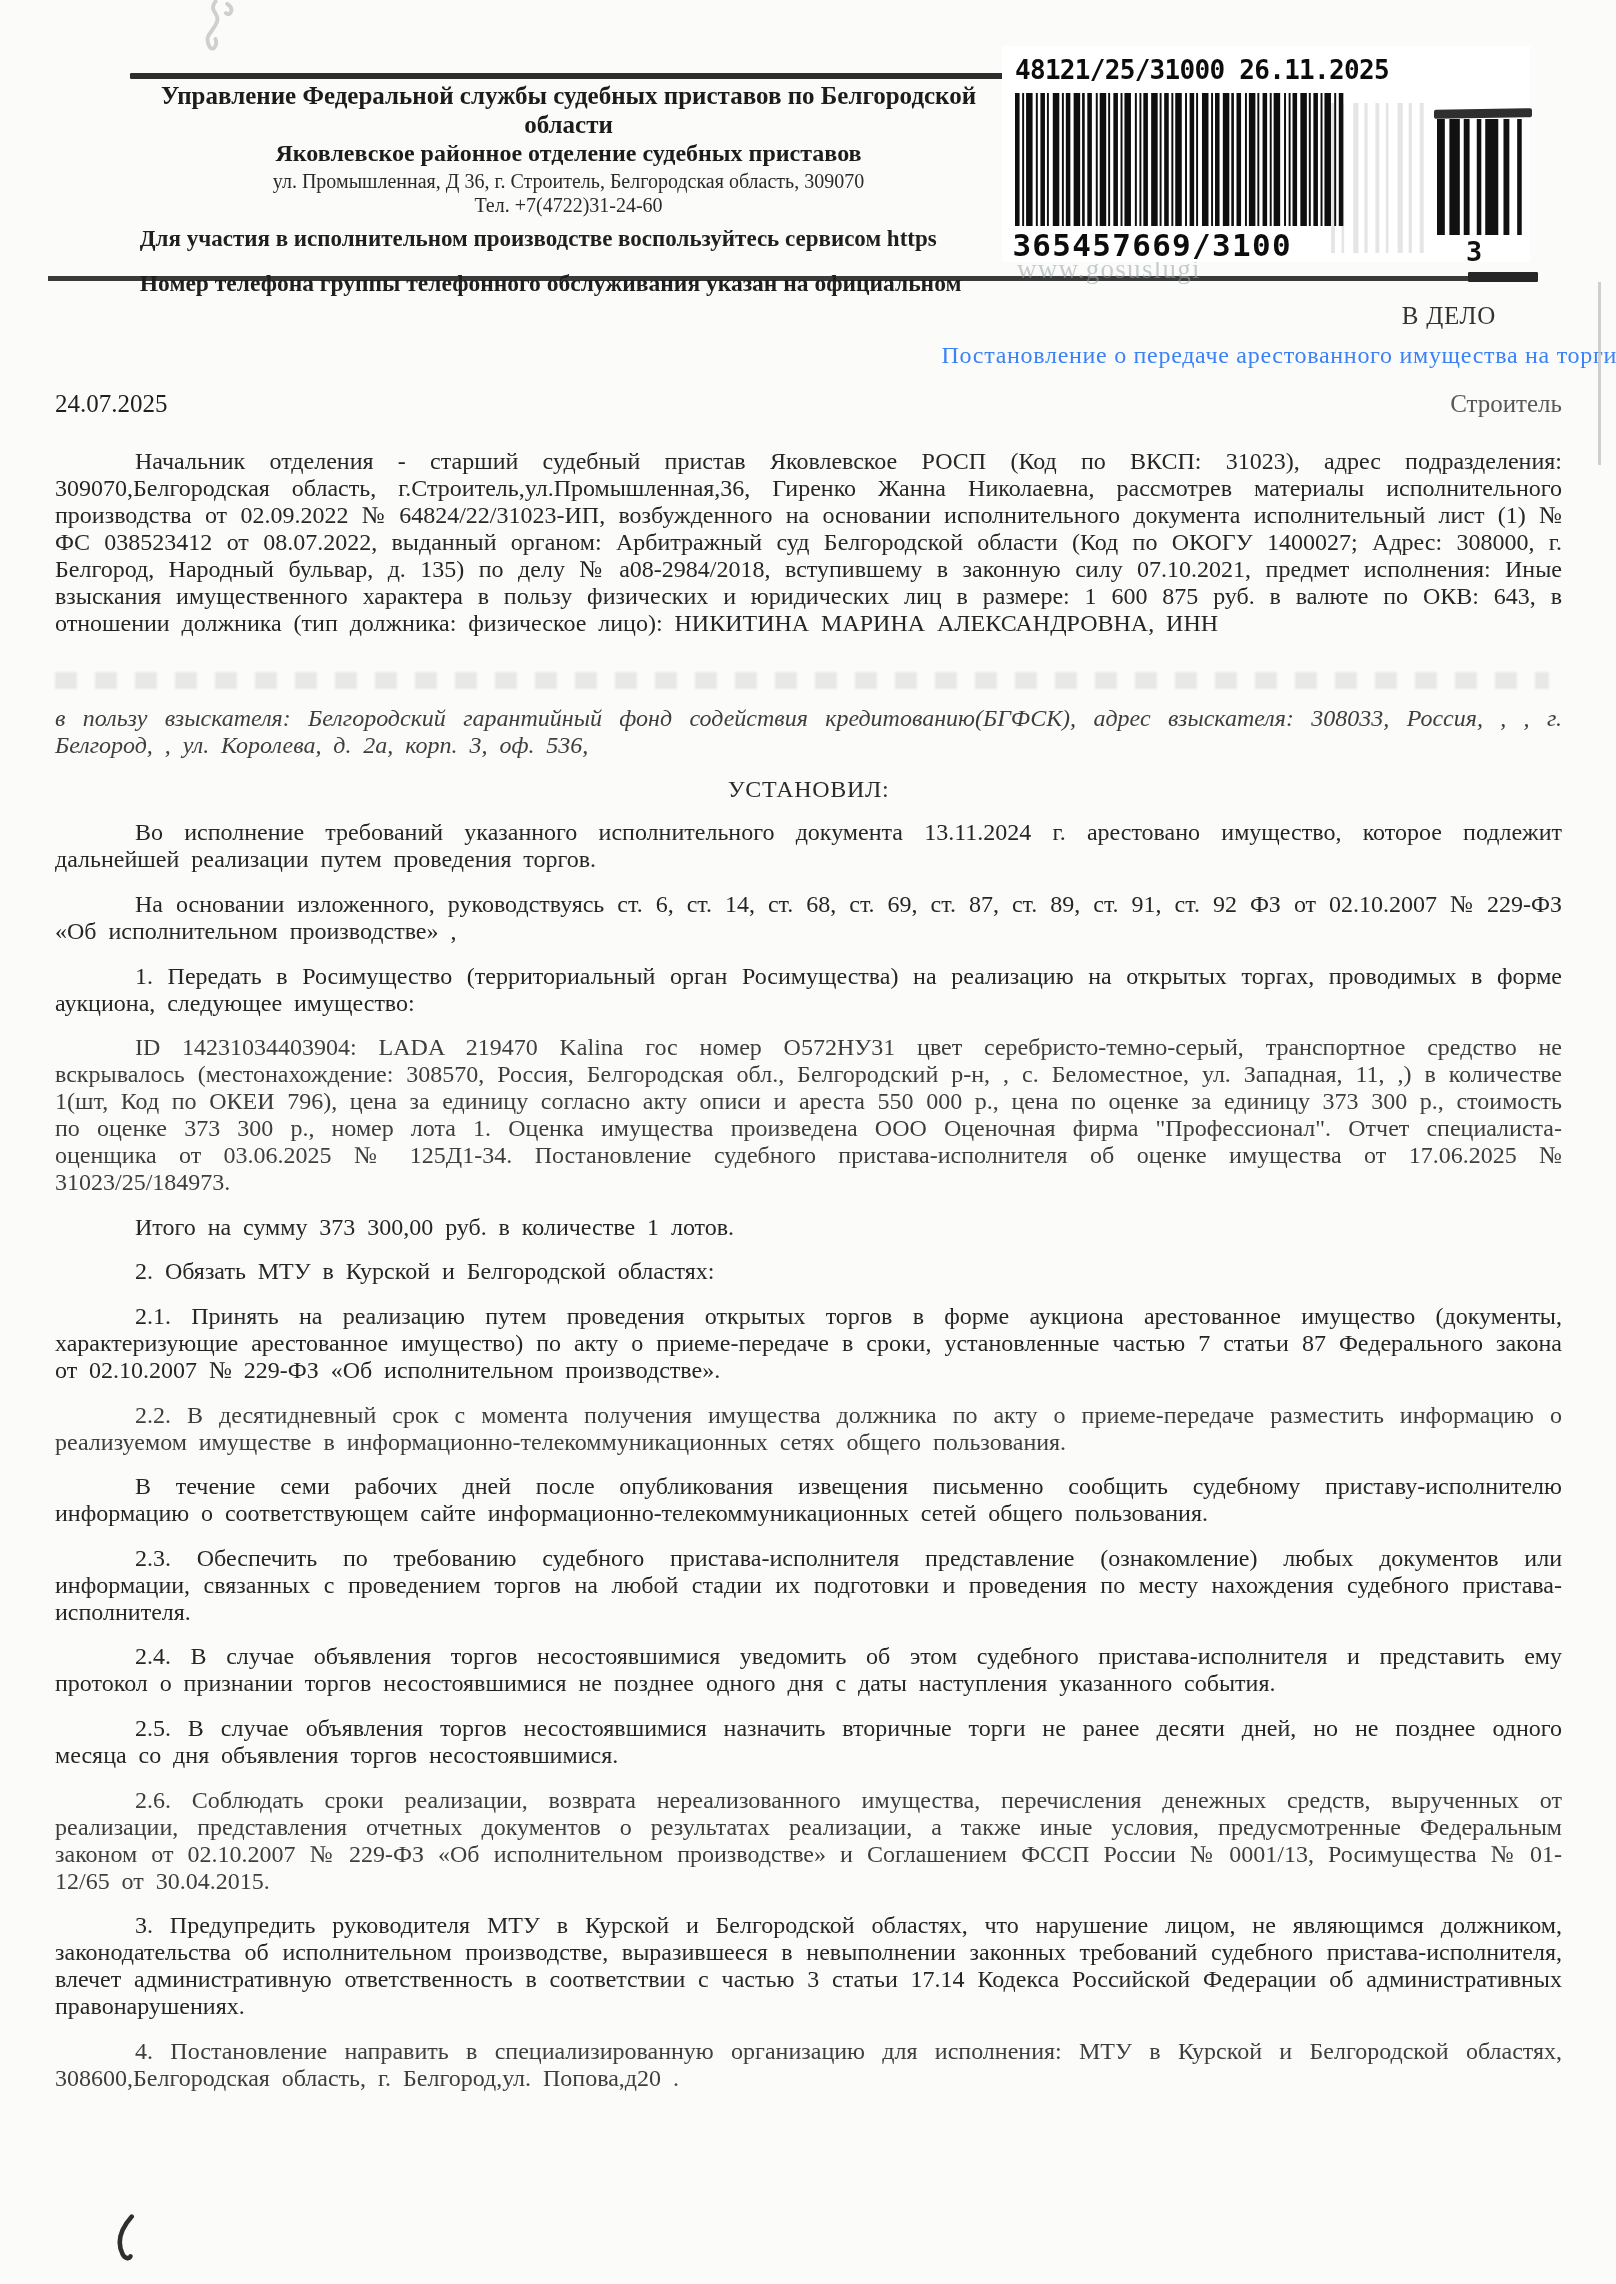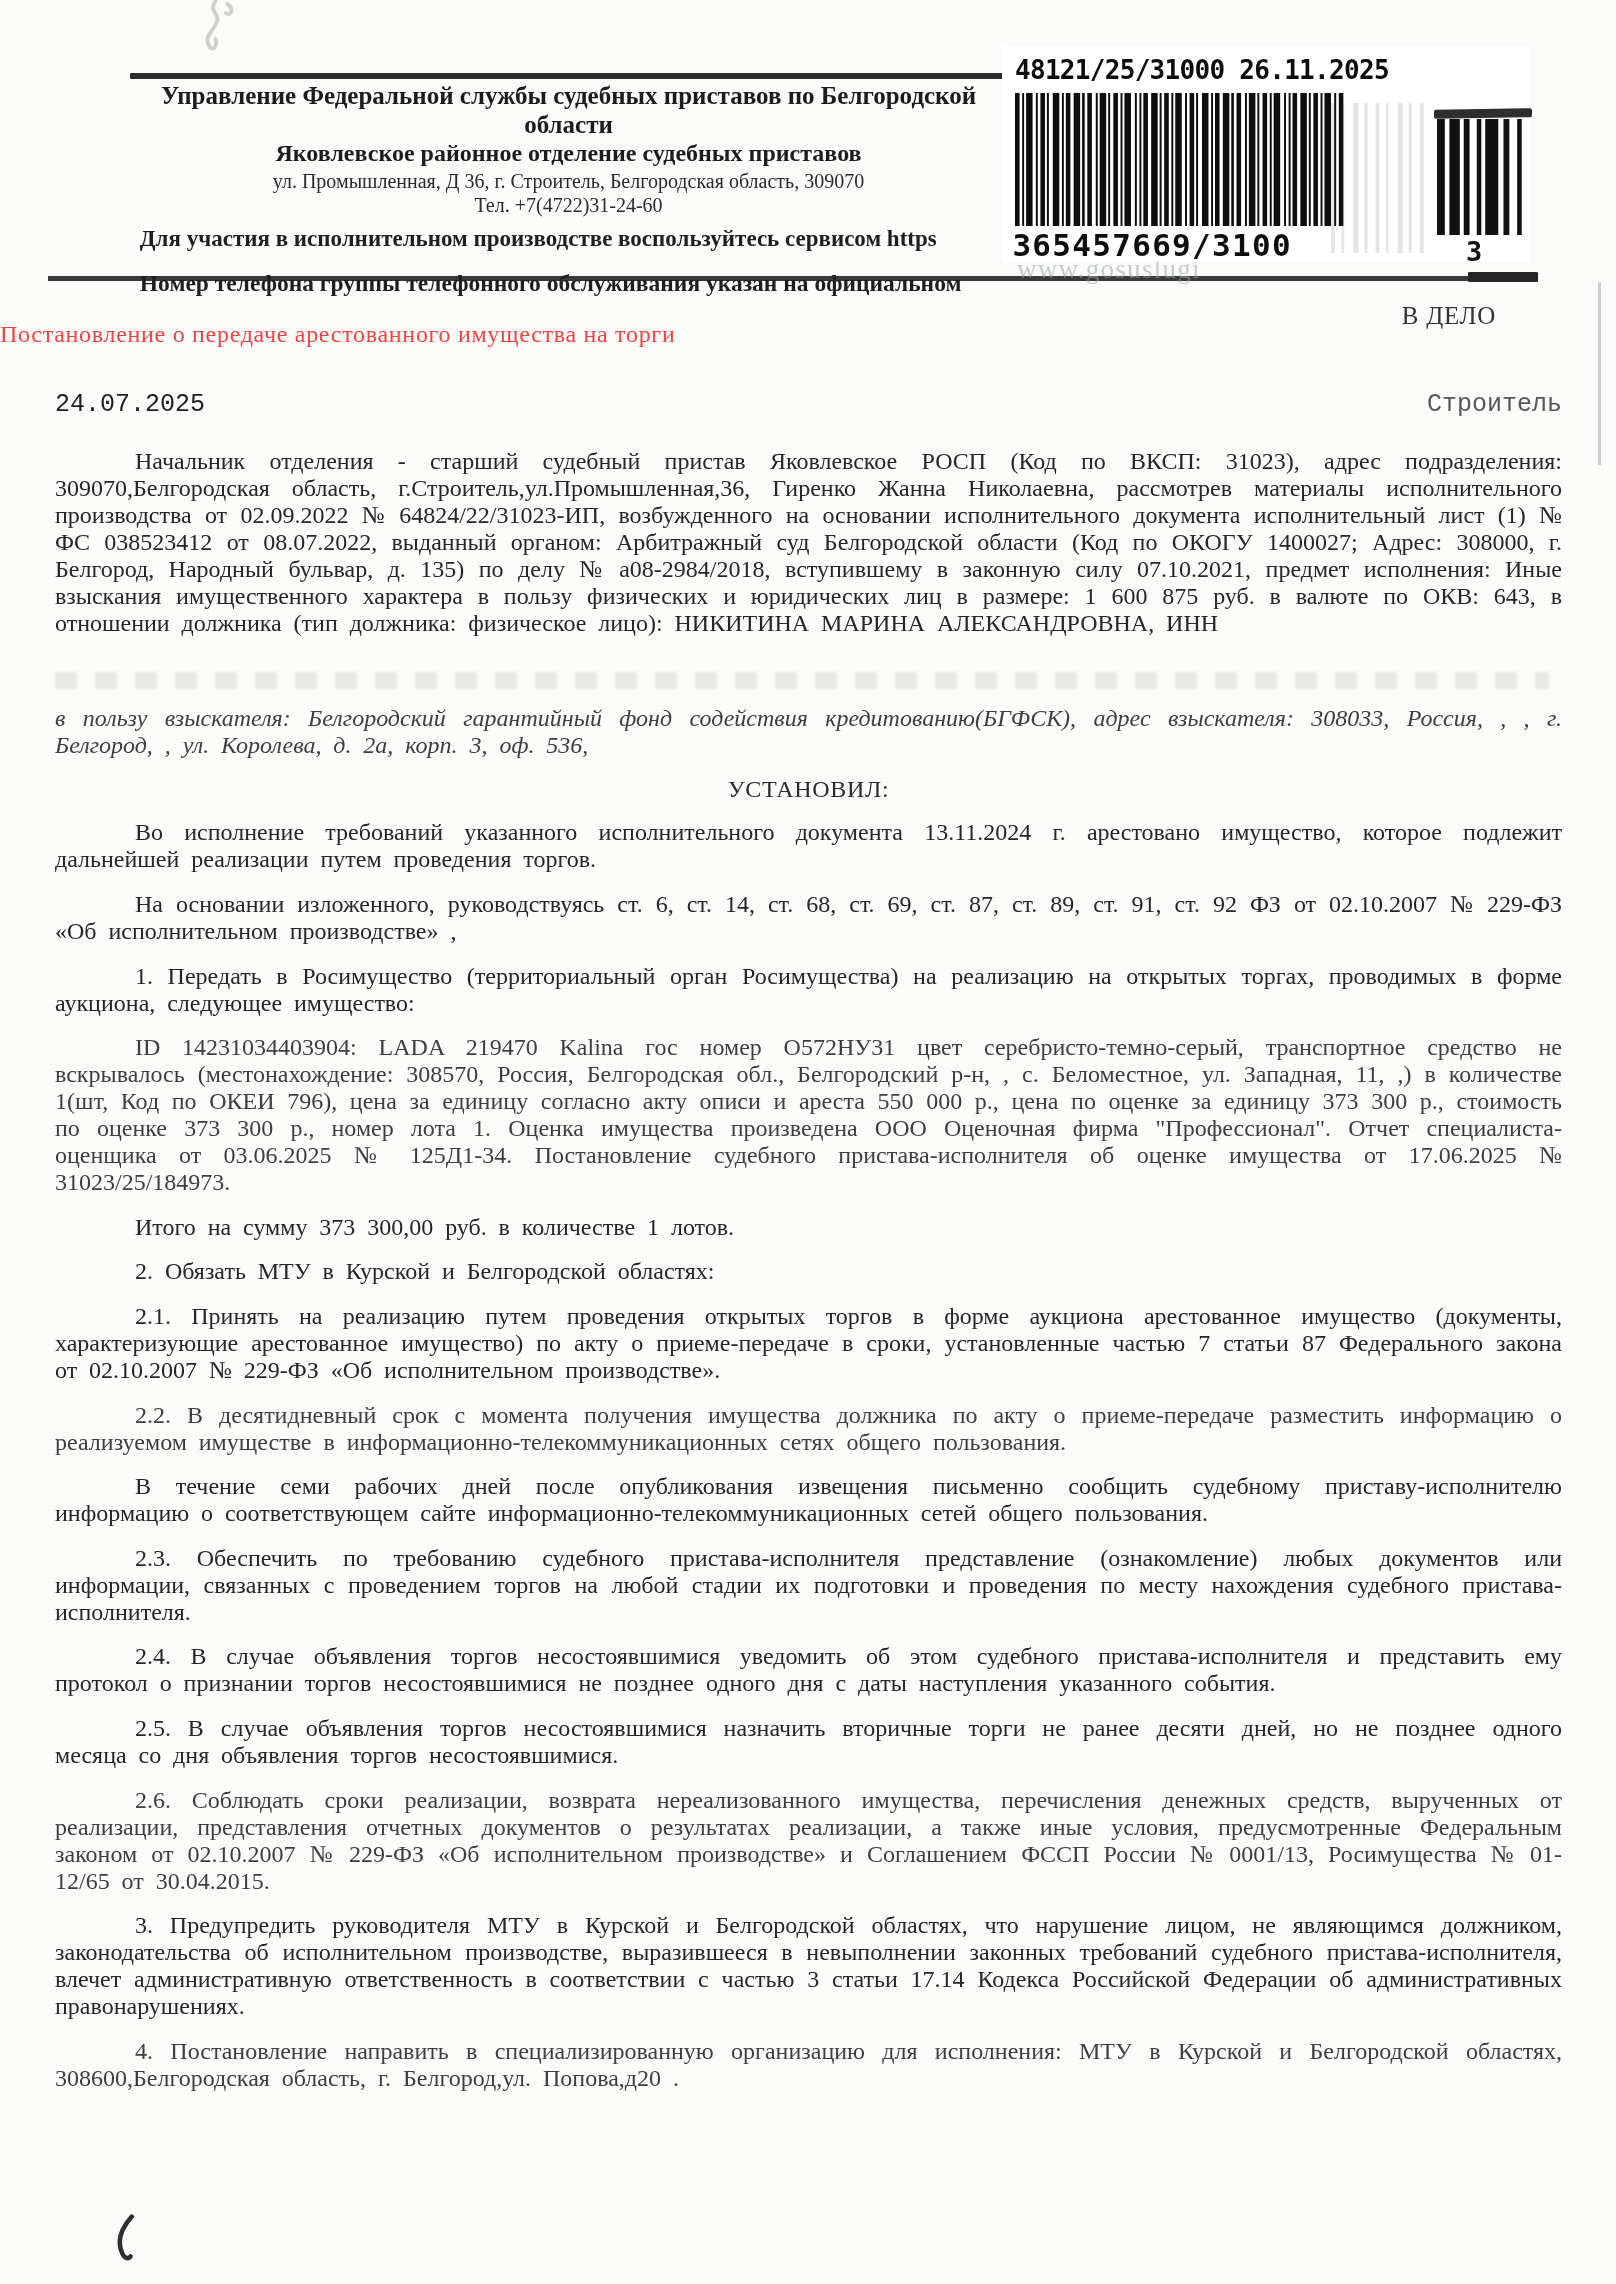--- a/index.html
+++ b/index.html
@@ -26,22 +26,22 @@
   .bc-main{position:absolute;left:13px;top:47px;}
   .bc-code{position:absolute;left:10.4px;top:181px;font-family:"DejaVu Sans Mono",monospace;font-weight:bold;
            font-size:31px;letter-spacing:1.3px;color:#0d0d0d;white-space:nowrap;}
   .bc-ghost{position:absolute;left:329px;top:57px;opacity:.12;}
   .bc-small{position:absolute;left:435px;top:73px;}
   .bc-smudge{position:absolute;left:432px;top:63px;width:98px;height:8.5px;background:#2f2f2f;transform:skewY(-1deg);border-radius:2px;}
   .bc-digit{position:absolute;left:464px;top:190px;font-family:"DejaVu Sans Mono",monospace;font-weight:bold;font-size:27px;color:#111;}
   .ghost-url{position:absolute;left:1017px;top:254px;font-size:27px;color:#9aa4aa;opacity:.55;filter:blur(0.7px);letter-spacing:1.3px;}
   
   .stamp{position:absolute;right:121px;top:302px;font-size:25px;color:#333;letter-spacing:0.7px;}
-  .title{position:absolute;left:0;top:321px;width:1617px;text-align:left;font-size:24px;color:#ef4444;letter-spacing:0.7px;}
-  .dateline{position:absolute;left:55px;top:390px;width:1507px;display:flex;justify-content:space-between;font-size:25px;font-family:Liberation Mono, monospace;}
+  .title{position:absolute;left:0;top:342px;width:1617px;text-align:right;font-size:24px;color:#3b82f6;letter-spacing:0.7px;}
+  .dateline{position:absolute;left:55px;top:390px;width:1507px;display:flex;justify-content:space-between;font-size:25px;}
   .dateline .date{color:#1f1f1f;}
   .dateline .city{color:#585858;}
   
   .body-text{position:absolute;left:55px;top:448px;width:1507px;}
   .para{font-size:24px;line-height:27px;word-spacing:5.9px;text-align:justify;text-indent:80px;
         margin:0 0 17.6px 0;color:#262626;}
   .para.noindent{text-indent:0;font-style:italic;}
   .para.faded{color:#3e3e3e;}
   .heading{font-size:24px;line-height:27px;text-align:center;margin:17.6px 0 16.3px 0;color:#2b2b2b;letter-spacing:0.7px;}
   .ghost-line{height:17px;margin:35px 13px 15.6px 0;

